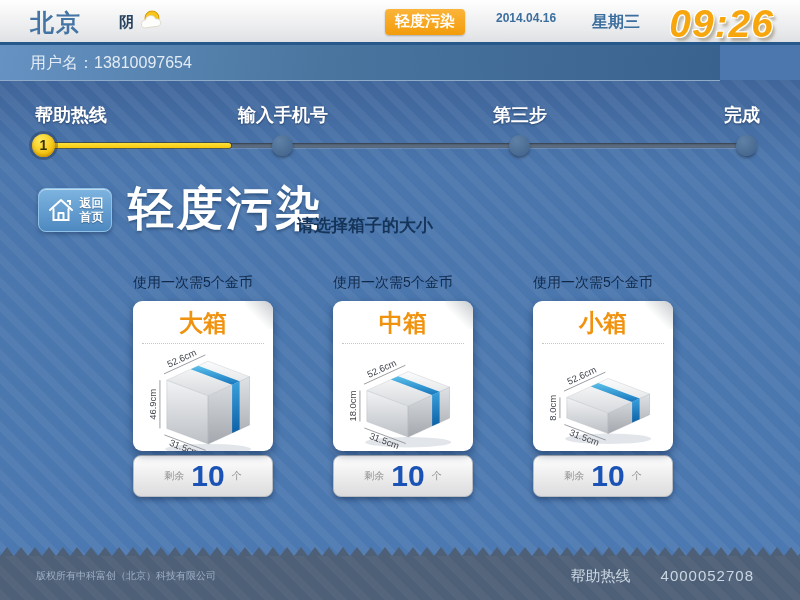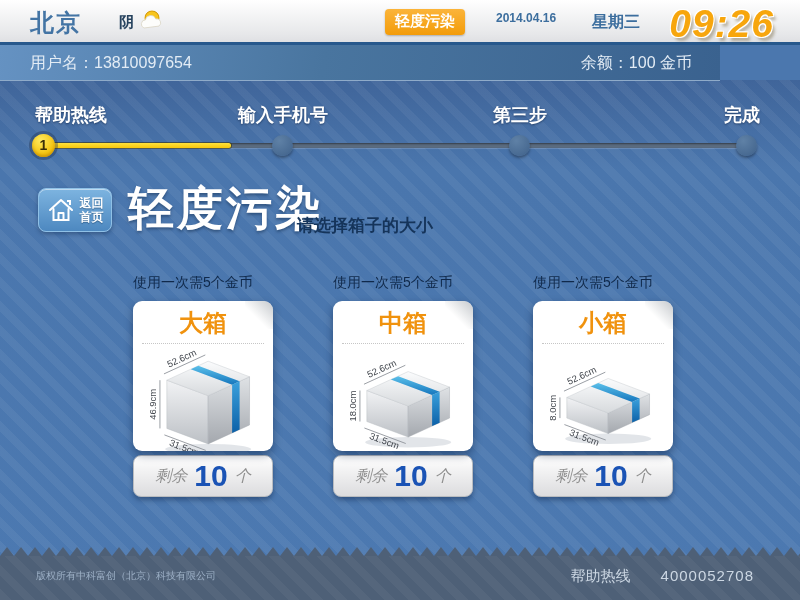--- a/index.html
+++ b/index.html
@@ -106,21 +106,21 @@
   }
   .card-head { padding-top:6px; text-align:center; font-size:24px; font-weight:bold; color:#f0920e; }
   .card-sep { border-top:1px dotted #c6c6c6; margin:4px 9px 0; }
   .card-boximg { display:flex; justify-content:center; }
   .card-foot {
     margin-top:4px; width:140px; height:42px; border-radius:8px;
     background:linear-gradient(#ffffff,#dcdcde); border:1px solid #b9bcc0;
     box-shadow:0 3px 5px rgba(8,28,60,0.4), inset 0 1px 0 #fff;
     display:flex; align-items:center; justify-content:center; gap:7px;
   }
-  .remain-label,.remain-unit { font-size:16px; color:#8f8f8f;font-style:italic; }
+  .remain-label,.remain-unit { font-size:10px; color:#8f8f8f; }
   .remain-num { font-size:30px; font-weight:bold; color:#1a53b5; line-height:30px; }
   
   .footer {
     position:absolute; left:0; bottom:0; width:800px; height:44px;
     background:
       repeating-linear-gradient(45deg, rgba(255,255,255,0.04) 0 8px, rgba(255,255,255,0) 8px 17px),
       #4e6077;
   }
   .zigzag { position:absolute; left:0; bottom:44px; display:block; }
   .footer-inner { position:absolute; left:0; top:0; width:800px; height:44px; line-height:40px; }
@@ -169,21 +169,20 @@
     <path d="M5 20 a4.2 4.2 0 0 1 1.4-8.1 a5.4 5.4 0 0 1 10.3-1 a4 4 0 0 1 3.2 7.2 z" fill="#fdfdfb" stroke="#d9d4c4" stroke-width="0.8"></path>
   </svg>
   <div class="aqi-badge">轻度污染</div>
   <div class="date">2014.04.16</div>
   <div class="weekday">星期三</div>
   <div class="clock">09:26</div>
 </div>
 
 <div class="userbar">
   <div class="left"><span>用户名：</span><span>13810097654</span></div>
-  <div class="right"><span>余额：</span><span>100 金币</span></div>
 </div>
 
 <div class="step-label sl1">帮助热线</div>
 <div class="step-label sl2">输入手机号</div>
 <div class="step-label sl3">第三步</div>
 <div class="step-label sl4">完成</div>
 <div class="track"></div>
 <div class="track-done"></div>
 <div class="dot-active">1</div>
 <div class="dot d2"></div>

